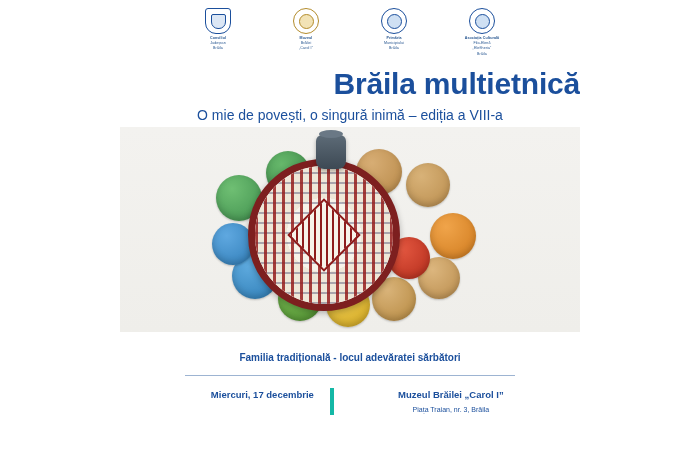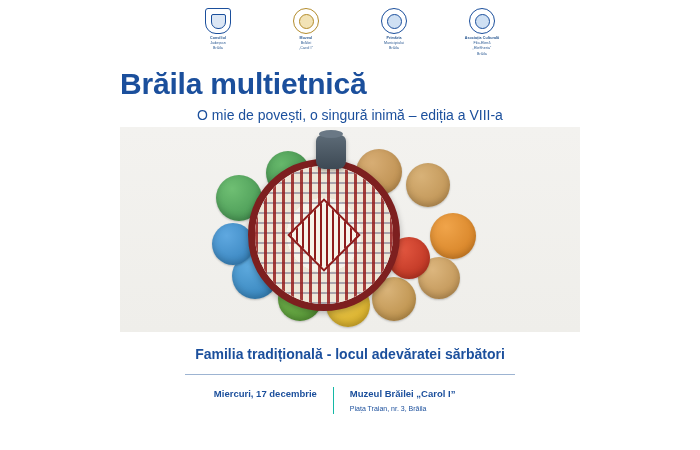--- a/index.html
+++ b/index.html
@@ -71,21 +71,21 @@
     font-size: 3.6px;
     line-height: 1.45;
     color: #24548f;
     text-align: center;
     letter-spacing: 0.1px;
   }
   .logo-text .l1 { font-weight: bold; }
 
   
   .title {
-    text-align: left;
+    text-align: right;
     font-size: 30px;
     font-weight: bold;
     color: #1b4f9c;
     letter-spacing: -0.2px;
     margin: 8px 0 0 0;
   }
   .subtitle {
     text-align: center;
     font-size: 14px;
     color: #1b4f9c;
@@ -157,47 +157,47 @@
     top: -5px;
     width: 24px;
     height: 8px;
     border-radius: 50%;
     background: #6a7885;
   }
 
   
   .tagline {
     text-align: center;
-    font-size: 14px;
+    font-size: 10px;
     font-weight: bold;
     color: #1b4f9c;
-    margin-top: 14px;
+    margin-top: 20px;
   }
   .divider {
     width: 330px;
     height: 1px;
     background: #9db4d2;
     margin: 12px auto 0 auto;
   }
   .footer {
     display: flex;
     margin-top: 12px;
     padding: 0 28px;
     box-sizing: border-box;
   }
   .footer-left {
     width: 46%;
     text-align: right;
     padding-right: 16px;
     box-sizing: border-box;
-    border-right: 1px solid #14b8a6;
+    border-right: 4px solid #14b8a6;
   }
   .footer-right {
     width: 54%;
-    text-align: left;
+    text-align: center;
     padding-left: 16px;
     box-sizing: border-box;
   }
   .f-strong {
     font-size: 9.5px;
     font-weight: bold;
     color: #1b4f9c;
     line-height: 1.5;
   }
   .f-small {

